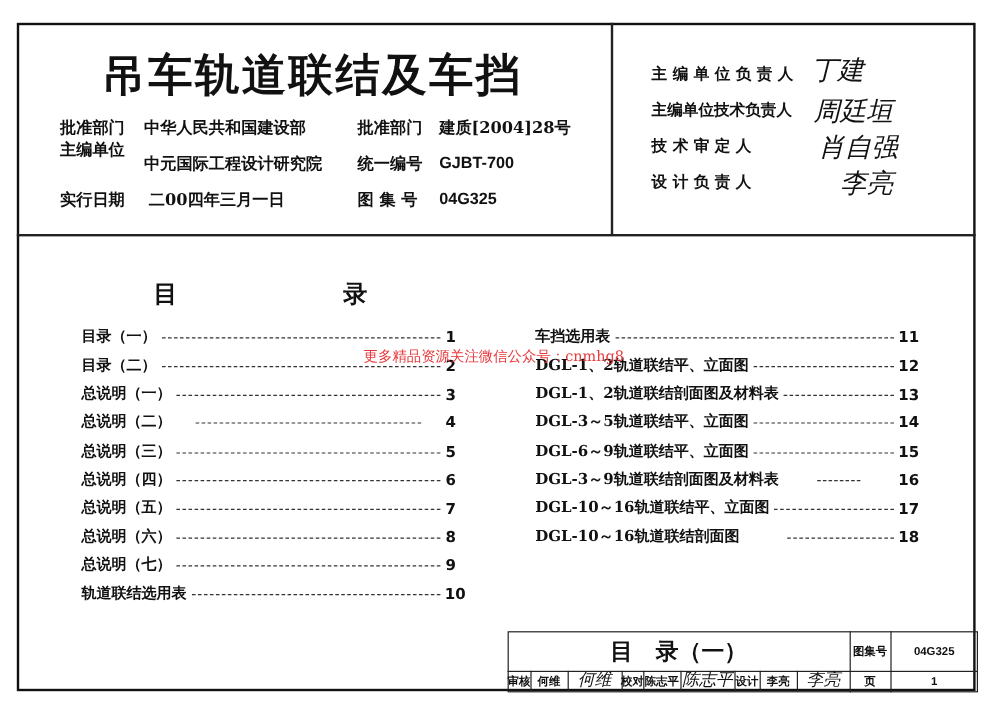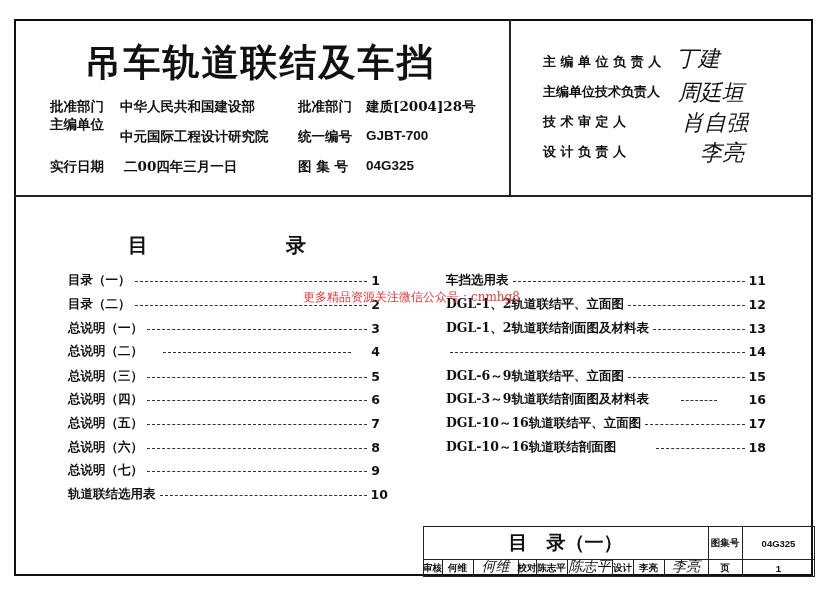--- a/index.html
+++ b/index.html
@@ -124,20 +124,21 @@
       <span class="t">DGL-1、2轨道联结平、立面图</span>
       <span class="dots"></span>
       <span class="p">12</span>
     </div>
   <div class="toc-row" style="left:446px; top:318px; width:320px;">
       <span class="t">DGL-1、2轨道联结剖面图及材料表</span>
       <span class="dots"></span>
       <span class="p">13</span>
     </div>
   <div class="toc-row" style="left:446px; top:341px; width:320px;">
+      <span class="t">DGL-3～5轨道联结平、立面图</span>
       <span class="dots"></span>
       <span class="p">14</span>
     </div>
   <div class="toc-row" style="left:446px; top:366px; width:320px;">
       <span class="t">DGL-6～9轨道联结平、立面图</span>
       <span class="dots"></span>
       <span class="p">15</span>
     </div>
   <div class="toc-row" style="left:446px; top:389px; width:320px;gap:28px;">
       <span class="t">DGL-3～9轨道联结剖面图及材料表</span>

